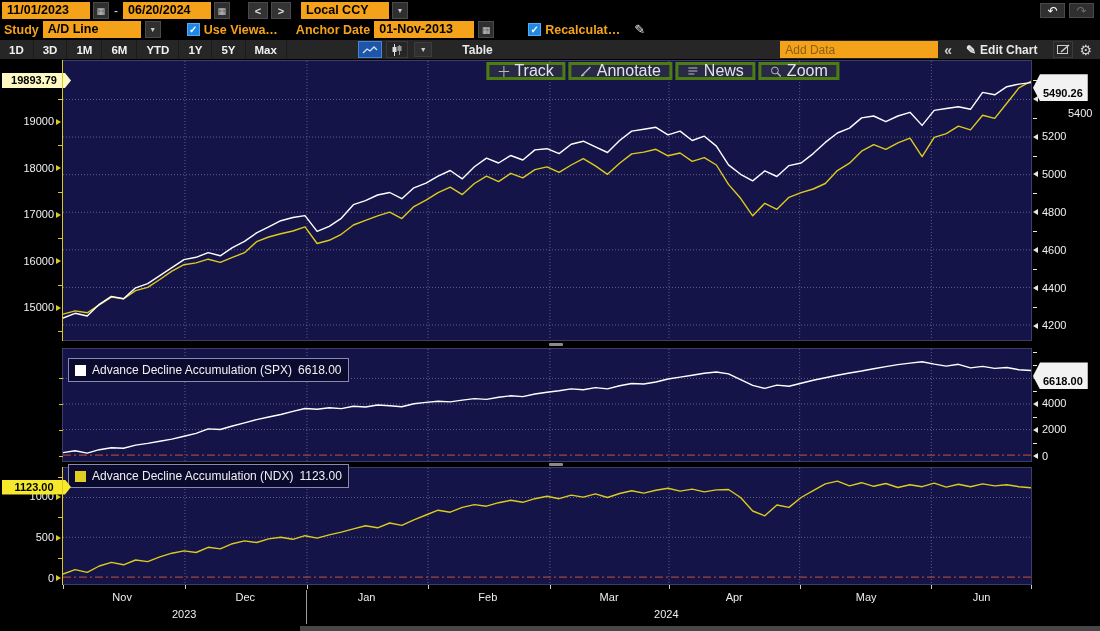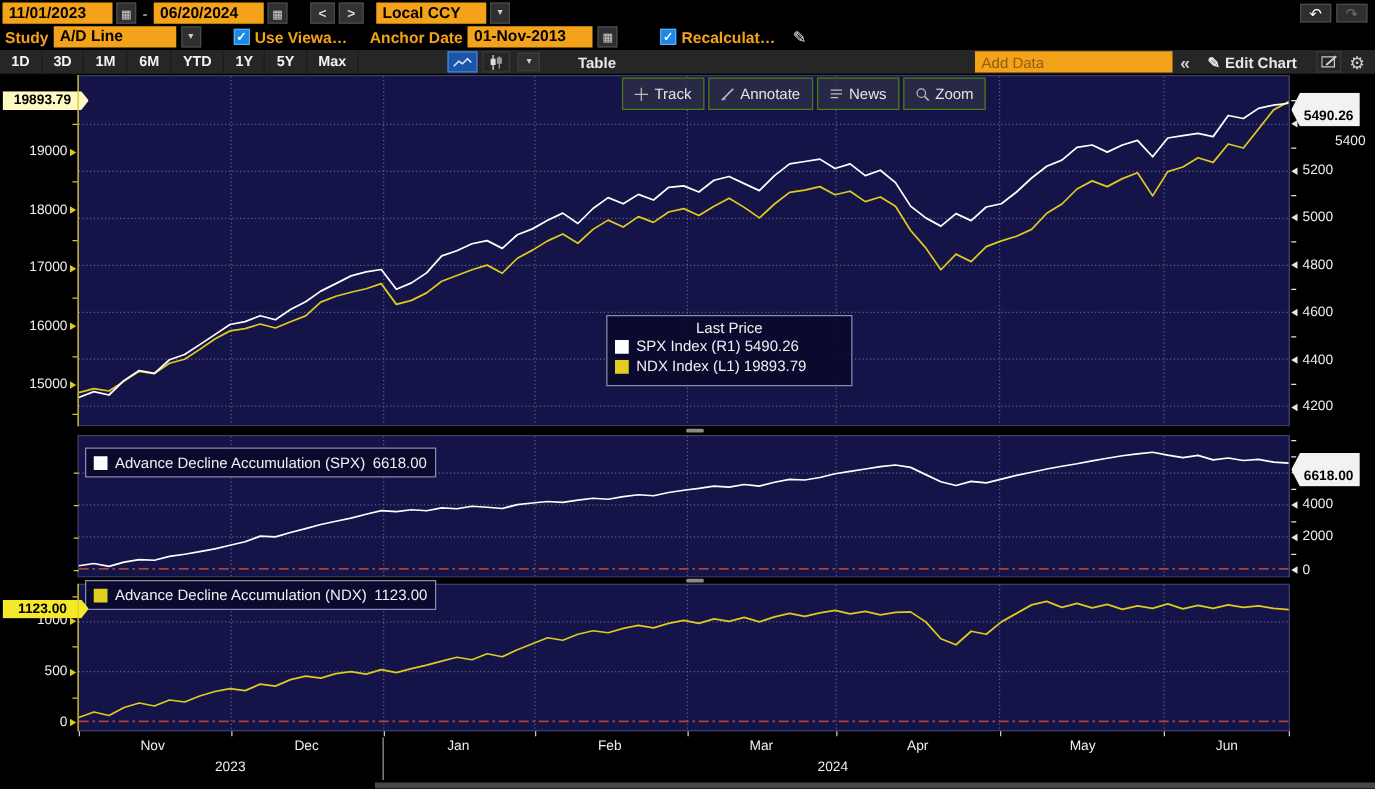--- a/index.html
+++ b/index.html
@@ -37,22 +37,22 @@
   .minor{position:absolute;width:4px;height:1px;}
   .axis-tag{position:absolute;height:15px;line-height:15px;font-size:11px;font-weight:700;color:#000;white-space:nowrap;}
   .tag-left{left:2px;width:60px;text-align:center;padding:0 7px 0 2px;
             clip-path:polygon(0 0,calc(100% - 6px) 0,100% 50%,calc(100% - 6px) 100%,0 100%);}
   .tag-right{left:1033px;padding:12px 5px 0 10px;clip-path:polygon(7px 0,100% 0,100% 100%,7px 100%,0 50%);}
   .legend-box{position:absolute;background:rgba(10,10,46,0.92);border:1px solid #8a8ab0;color:#f0f0f0;
               font-size:12px;box-sizing:border-box;}
   .legend-row{display:flex;align-items:center;gap:6px;padding:1px 6px;white-space:nowrap;}
   .swatch{display:inline-block;width:11px;height:11px;flex:0 0 auto;}
   .chart-btns{position:absolute;top:62px;left:50%;transform:translateX(-18%);display:flex;gap:3px;}
-  .chart-btn{background:rgba(44,44,70,0.85);border:1px solid #4d7c0f;color:#e4e4e4;font-size:12px;height:18px;
-             display:flex;align-items:center;gap:5px;padding:12px 9px;cursor:pointer;font-family:"Liberation Sans",sans-serif;}
+  .chart-btn{background:rgba(44,44,70,0.85);border:3px solid #4d7c0f;color:#e4e4e4;font-size:16px;height:18px;
+             display:flex;align-items:center;gap:5px;padding:0 9px;cursor:pointer;font-family:"Liberation Sans",sans-serif;}
   .xlabel{position:absolute;color:#eee;font-size:11px;transform:translateX(-50%);white-space:nowrap;}
   .xtick{position:absolute;width:1px;height:4px;background:#ccc;top:585px;}
   input::placeholder{color:#8a5f10;opacity:1;}
   svg{display:block;}
 </style>
 </head>
 <body>
 
 <div id="wrap">
 
@@ -230,33 +230,20 @@
       </button>
     <button class="chart-btn">
       <svg width="11" height="11" viewBox="0 0 11 11">
           <circle cx="4.5" cy="4.5" r="3.4" fill="none" stroke="#bbb"></circle>
           <line x1="7" y1="7" x2="10.4" y2="10.4" stroke="#bbb" stroke-width="1.4"></line>
         </svg>
       <span>Zoom</span>
       </button>
   </div>
 
-  <div class="legend-box" style="left:485px;top:252px;width:197px;height:57px;">
-    <div style="text-align:center;padding-top:2px;">Last Price</div>
-    <div id="legend-main-rows">
-        <div class="legend-row">
-          <span class="swatch" style="background: rgb(255, 255, 255);"></span>
-          <span>SPX Index  (R1) 5490.26</span>
-        </div>
-        <div class="legend-row">
-          <span class="swatch" style="background: rgb(226, 206, 32);"></span>
-          <span>NDX Index  (L1) 19893.79</span>
-        </div>
-      </div>
-  </div>
   <div class="legend-box" style="left:68px;top:358px;height:24px;display:flex;align-items:center;">
     <div class="legend-row">
       <span class="swatch" id="sw-adspx" style="background: rgb(255, 255, 255);"></span>
       <span>Advance Decline Accumulation (SPX)</span>
       <span>6618.00</span>
     </div>
   </div>
   <div class="legend-box" style="left:68px;top:464px;height:24px;display:flex;align-items:center;">
     <div class="legend-row">
       <span class="swatch" id="sw-adndx" style="background: rgb(226, 206, 32);"></span>

